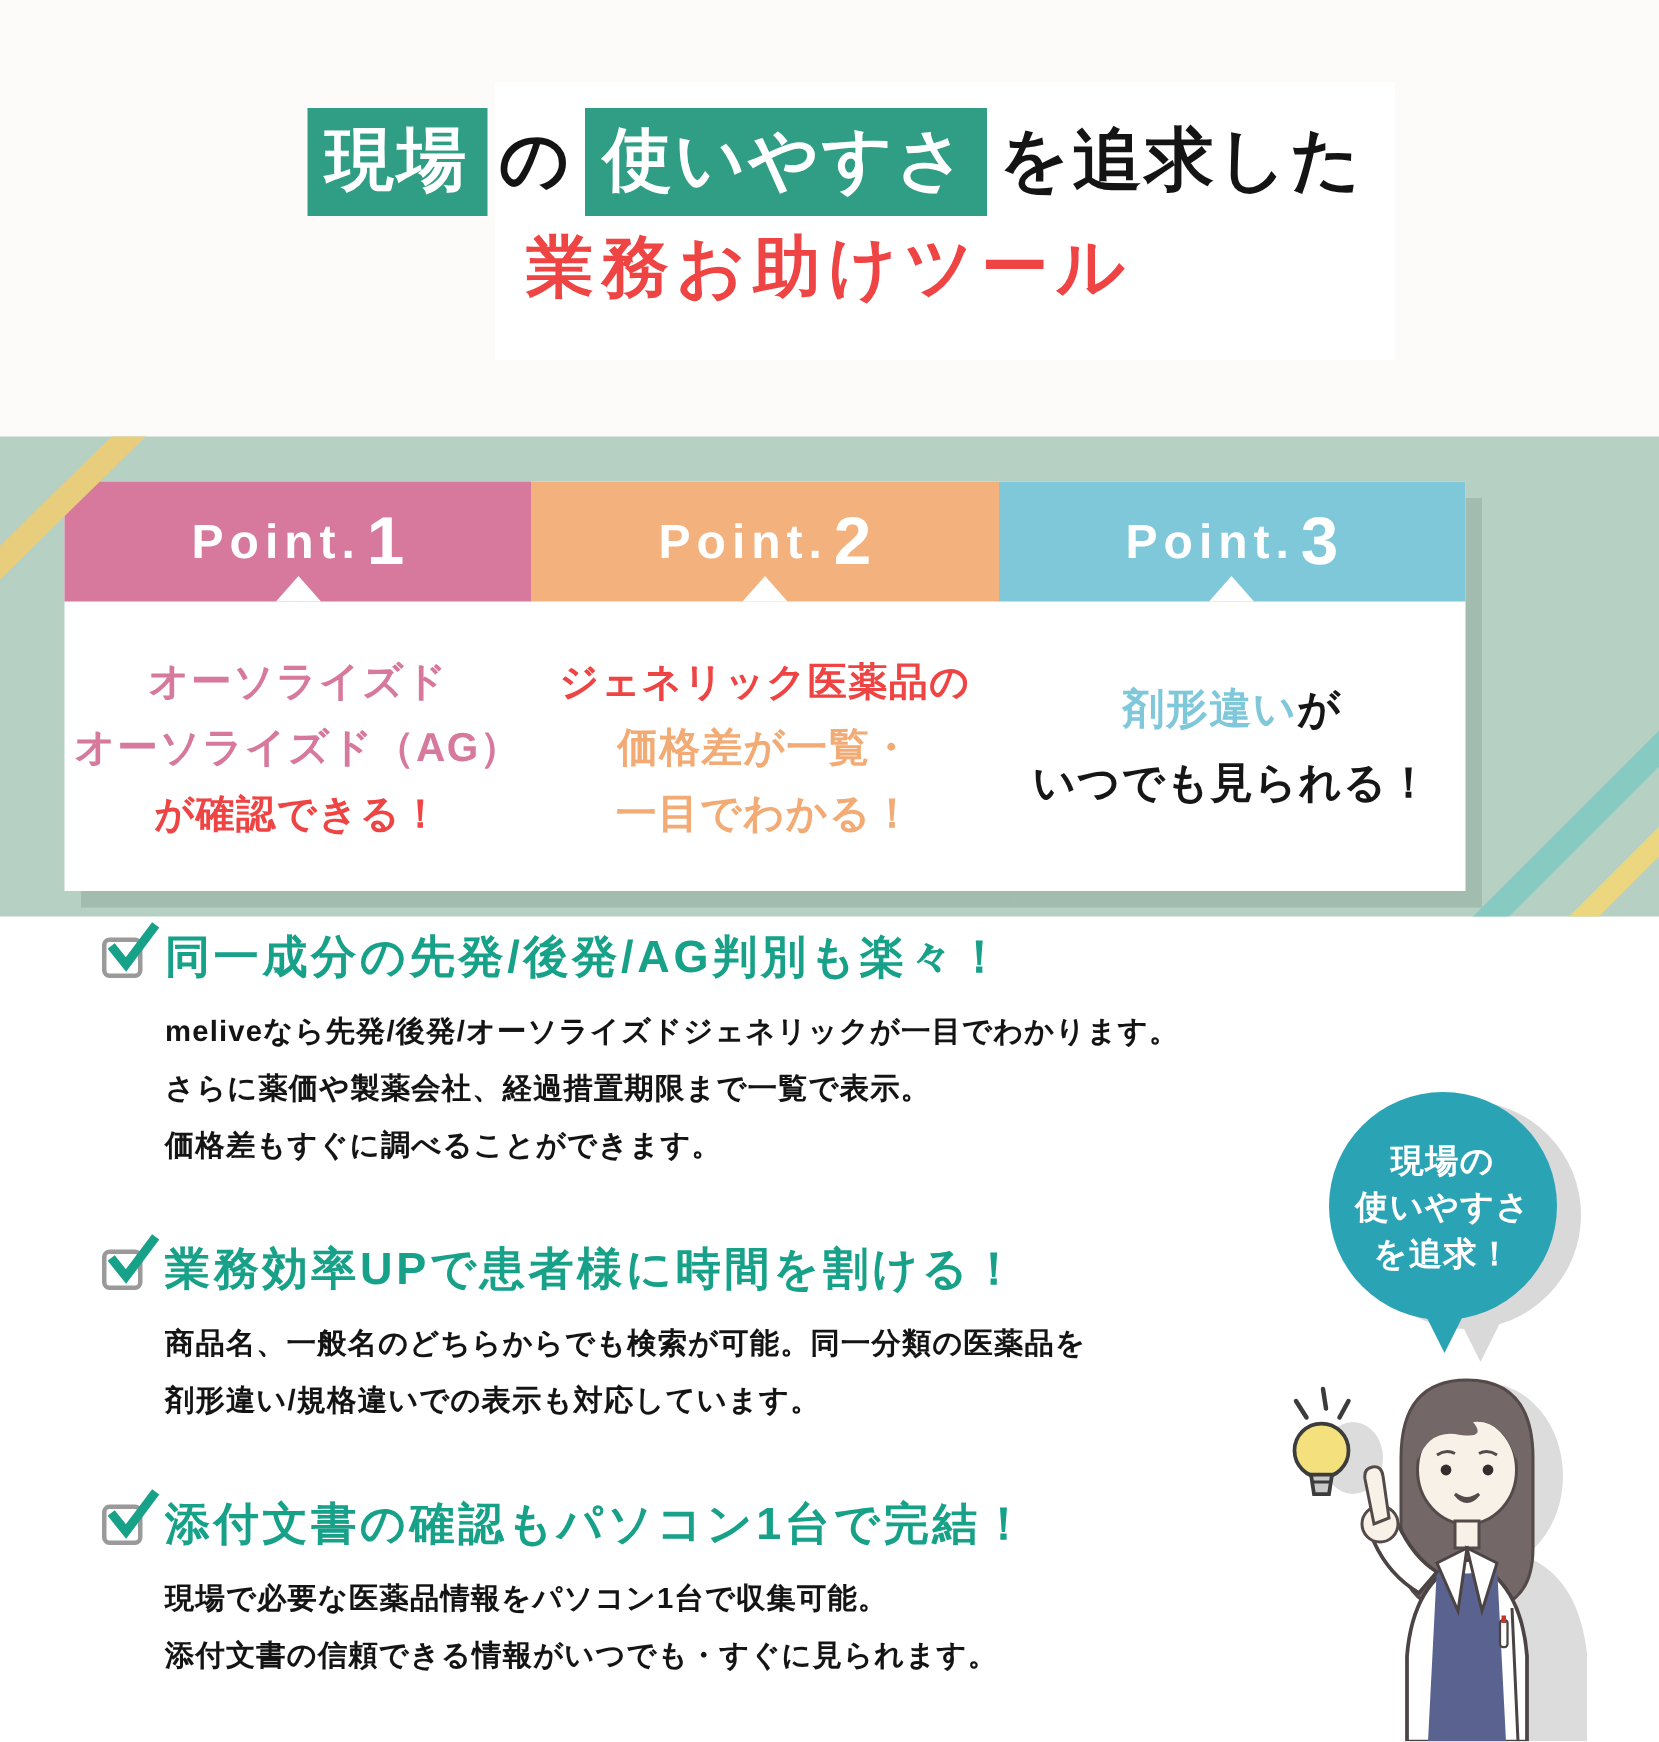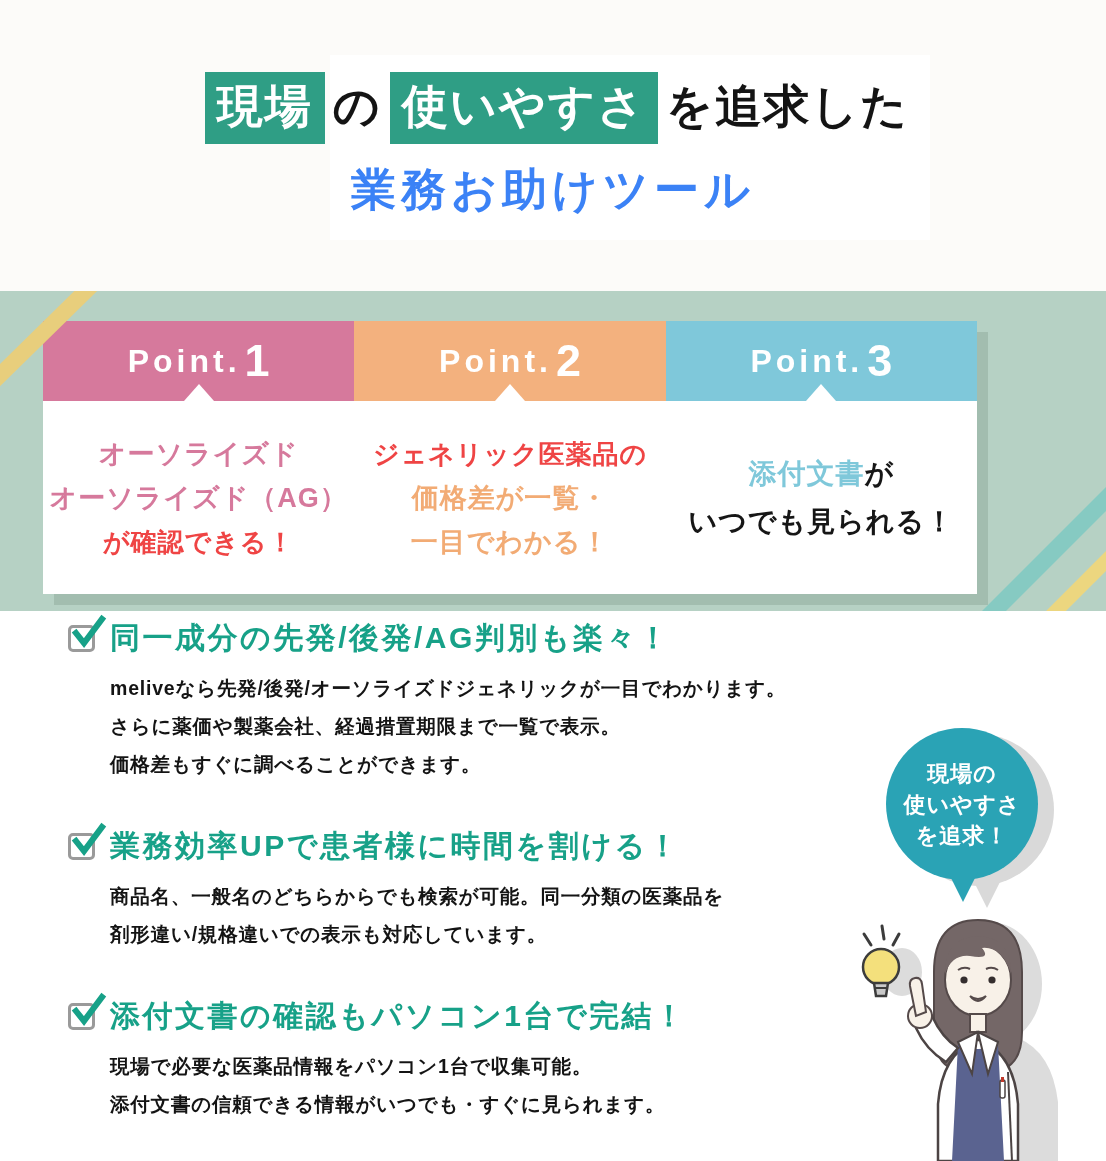--- a/index.html
+++ b/index.html
@@ -18,33 +18,33 @@
   .hero-glow { position:absolute; left:330px; top:55px; width:600px; height:185px; background:#ffffff; }
   .title-line1 {
     position:relative; margin-top:72px;
     font-size:46px; font-weight:900; color:#141414; letter-spacing:2px; line-height:64px;
   }
   .title-line1 .hl {
     display:inline-block; background:#2f9e85; color:#ffffff;
     padding:2px 12px 6px; margin:0 8px;
   }
   .title-line2 {
-    position:relative; margin-top:16px;
-    font-size:45px; font-weight:900; color:#3b82f6; letter-spacing:5px;
+    position:relative; margin-top:4px;
+    font-size:45px; font-weight:900; color:#ef4444; letter-spacing:5px;
   }
 
   
   .band {
     position:absolute; left:0; top:291px; width:1106px; height:320px;
     background:#b6d1c4;
   }
   .band-decor { position:absolute; left:0; top:0; width:1106px; height:320px; pointer-events:none; z-index:5; }
   .cards {
     position:absolute; left:0; top:26px; width:1020px;
-    display:flex; justify-content:flex-end; padding:4px 43px; z-index:2;
+    display:flex; justify-content:center; padding:4px 43px; z-index:2;
   }
   .card {
     width:313px; height:273px; background:#ffffff;
     box-shadow:11px 11px 0 rgba(70,100,85,0.18);
   }
   .card-header {
     position:relative; height:80px;
     display:flex; align-items:center; justify-content:center; color:#ffffff;
   }
   .card-header::after {
@@ -155,21 +155,21 @@
           <span class="ln acc2">一目でわかる！</span>
         </div>
       </div>
 
       <div class="card">
         <div class="card-header hdr3">
           <span class="plabel">Point.</span>
             <span class="pnum">3</span>
         </div>
         <div class="card-body">
-          <span class="ln inline-mix"><span class="acc3">添付文書</span><span class="dark28">が</span></span>
+          <span class="ln inline-mix"><span class="acc3">剤形違い</span><span class="dark28">が</span></span>
           <span class="ln dark28">いつでも見られる！</span>
         </div>
       </div>
 
     </div>
 
     <svg class="band-decor" viewBox="0 0 1106 320">
       <line x1="-8" y1="92" x2="100" y2="-14" stroke="#e8ce7c" stroke-width="16"></line>
       <line x1="978" y1="336" x2="1122" y2="192" stroke="#7ec9c2" stroke-width="17" opacity="0.85"></line>
       <line x1="1040" y1="336" x2="1122" y2="254" stroke="#ecd67f" stroke-width="14"></line>

